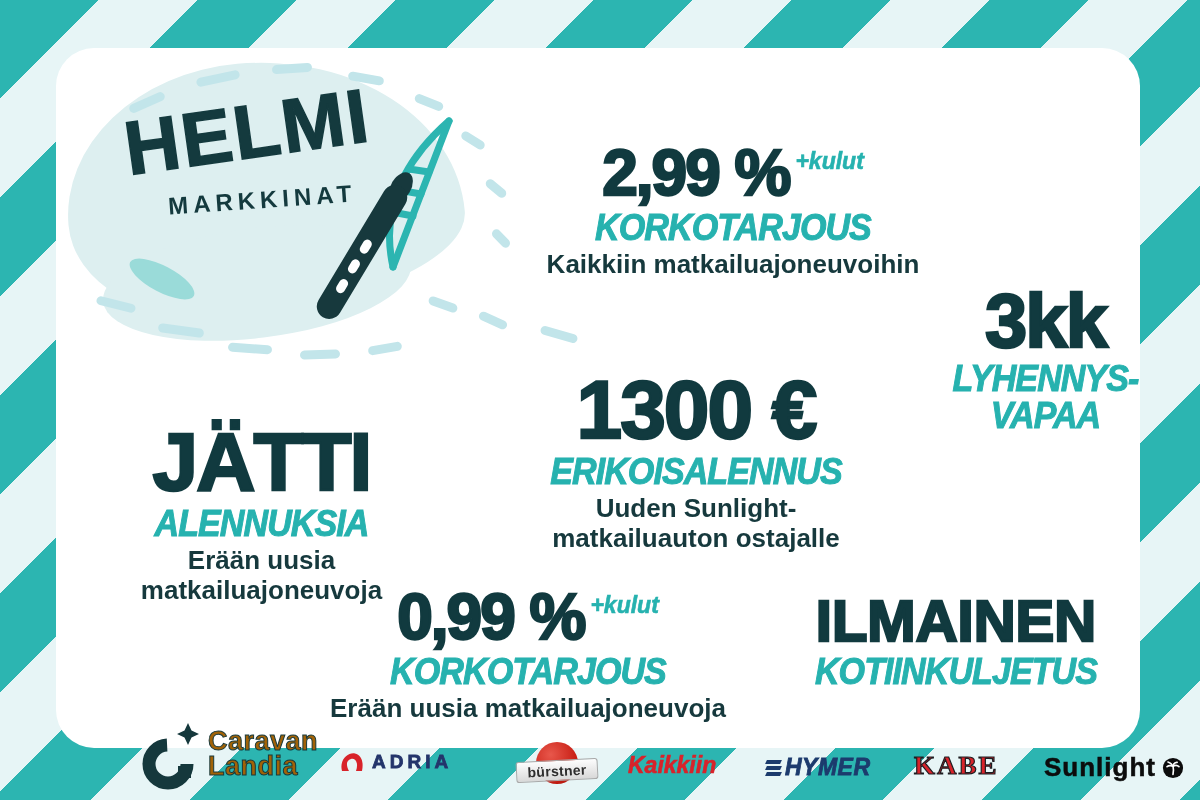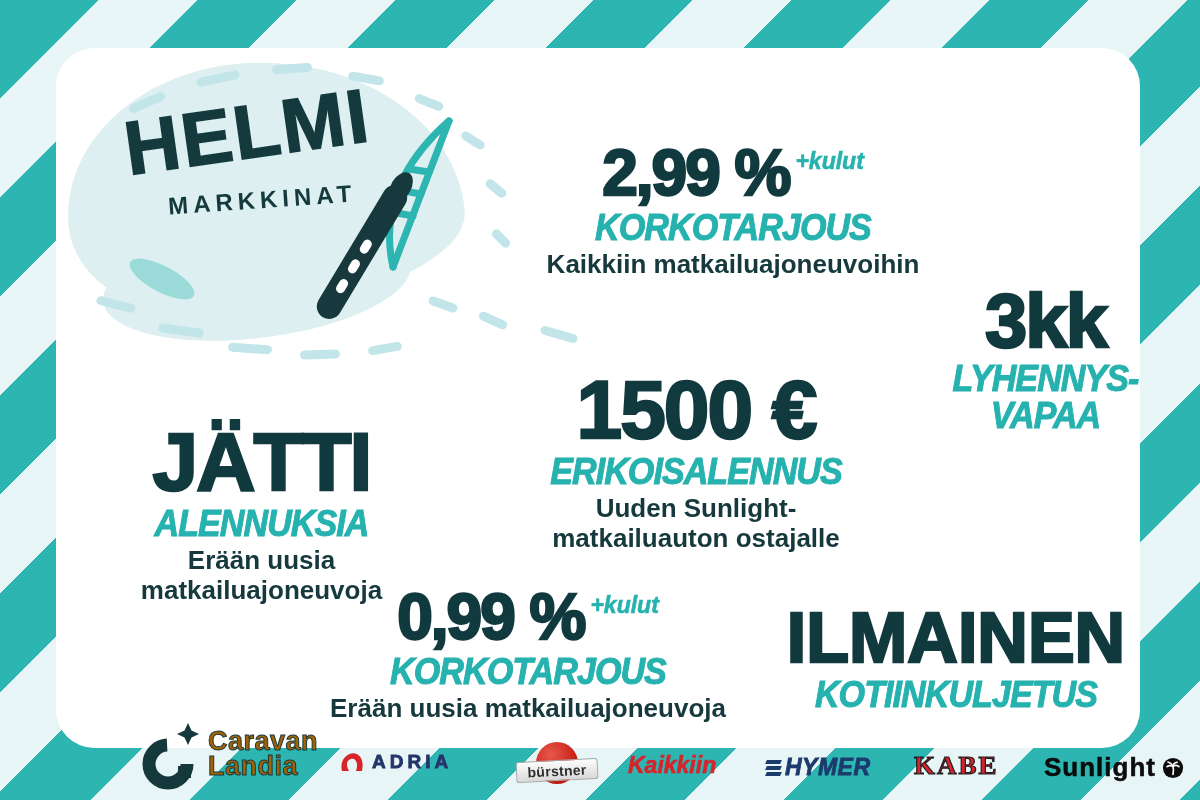--- a/index.html
+++ b/index.html
@@ -41,21 +41,21 @@
     -webkit-text-stroke:.6px #26b2af;margin:4px 0 0 6px;white-space:nowrap;
   }
   .offer-label{
     font-size:37px;font-weight:700;font-style:italic;color:#26b2af;
     -webkit-text-stroke:1px #26b2af;letter-spacing:-1px;line-height:1.0;
     transform:scaleX(.92);margin-top:6px;white-space:nowrap;
   }
   .offer-desc{
     font-size:26px;font-weight:700;color:#16393d;line-height:1.12;margin-top:4px;white-space:nowrap;
   }
-  .v74{font-size:76px;} .v80{font-size:82px;} .v70{font-size:70px;letter-spacing:0;margin-top:12px;}
+  .v74{font-size:76px;} .v80{font-size:82px;} .v70{font-size:58px;letter-spacing:0;}
   #offer-299{left:467px;top:96px;width:420px;}
   #offer-3kk{left:857px;top:238px;width:265px;}
   #offer-1500{left:440px;top:324px;width:400px;}
   #offer-jatti{left:58px;top:376px;width:295px;}
   #offer-099{left:262px;top:540px;width:420px;}
   #offer-ilmainen{left:695px;top:546px;width:410px;}
   
   .dealer-icon{position:absolute;left:86px;top:674px;}
   .dealer-name{
     position:absolute;left:152px;top:681px;font-size:27px;font-weight:700;
@@ -148,21 +148,21 @@
       <div class="offer-desc">Kaikkiin matkailuajoneuvoihin</div>
     </div>
 
     <div class="offer" id="offer-3kk">
       <div class="offer-value v74">3kk</div>
       <div class="offer-label" style="margin-top:4px">LYHENNYS-</div>
       <div class="offer-label" style="margin-top:0">VAPAA</div>
     </div>
 
     <div class="offer" id="offer-1500">
-      <div class="offer-value v80">1500 €</div>
+      <div class="offer-value v80">1300 €</div>
       <div class="offer-label">ERIKOISALENNUS</div>
       <div class="offer-desc">Uuden Sunlight-</div>
       <div class="offer-desc" style="margin-top:0">matkailuauton ostajalle</div>
     </div>
 
     <div class="offer" id="offer-jatti">
       <div class="offer-value v80">JÄTTI</div>
       <div class="offer-label">ALENNUKSIA</div>
       <div class="offer-desc">Erään uusia</div>
       <div class="offer-desc" style="margin-top:0">matkailuajoneuvoja</div>

